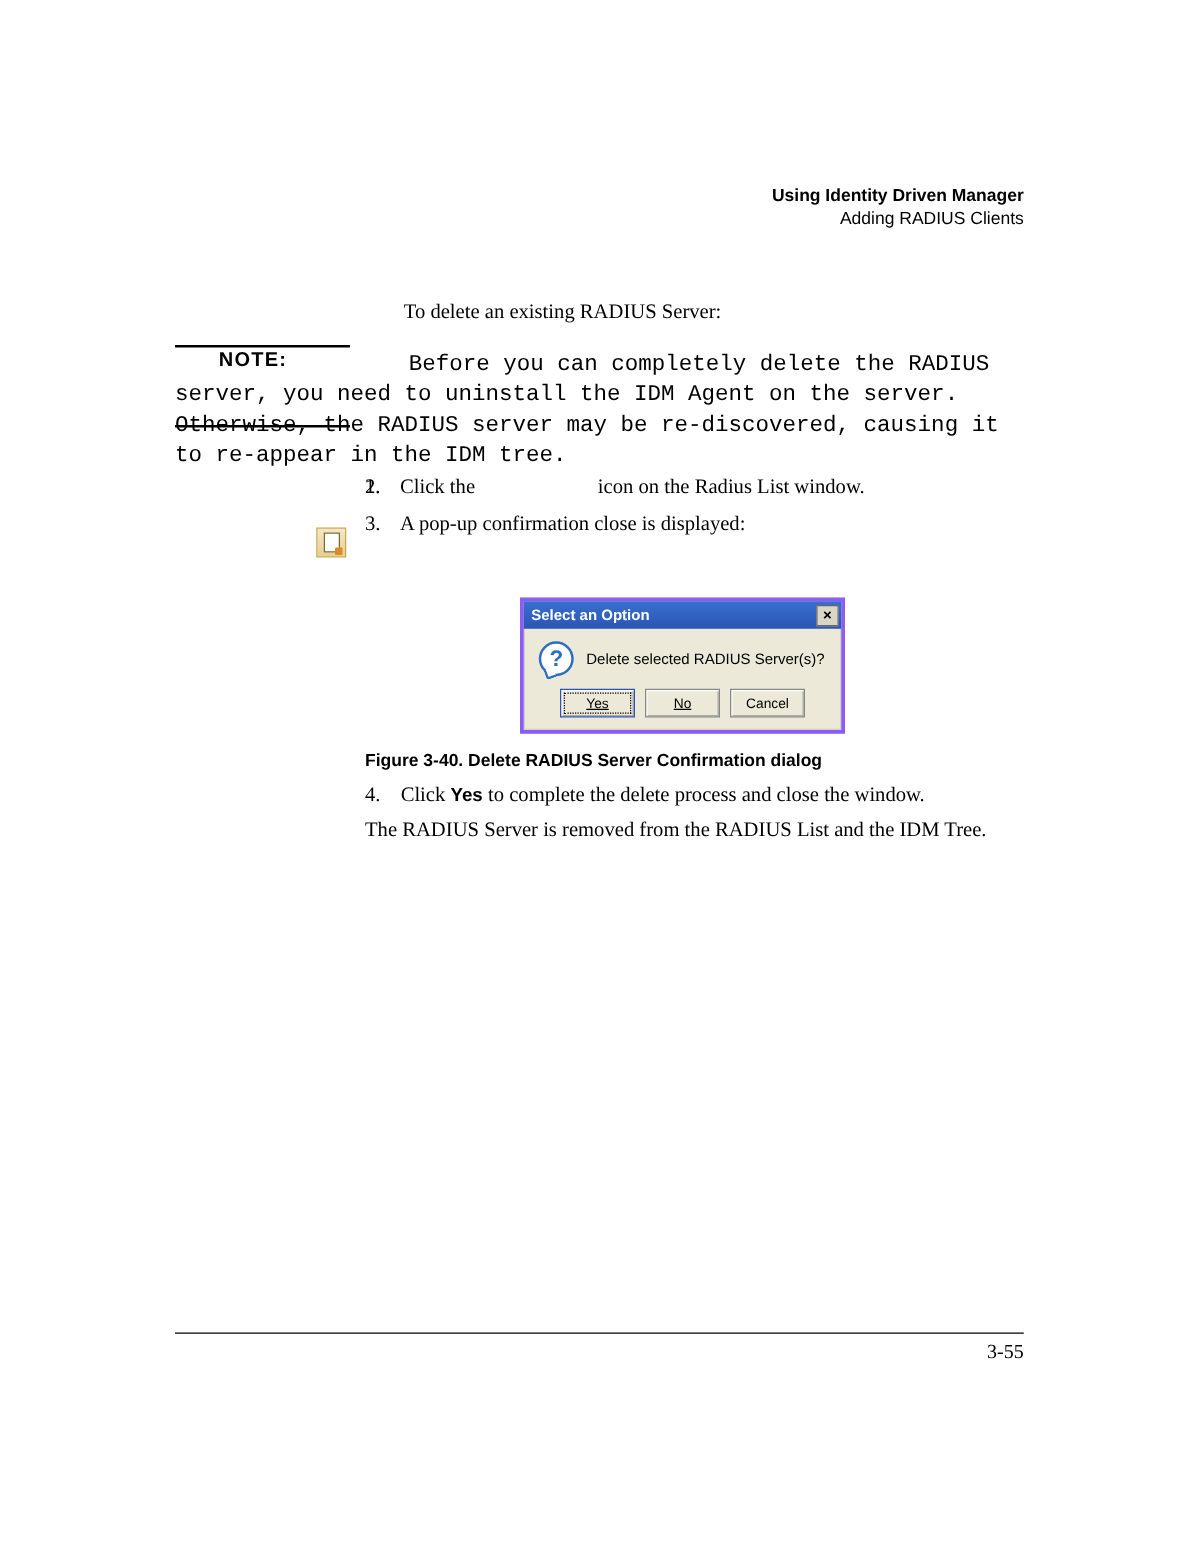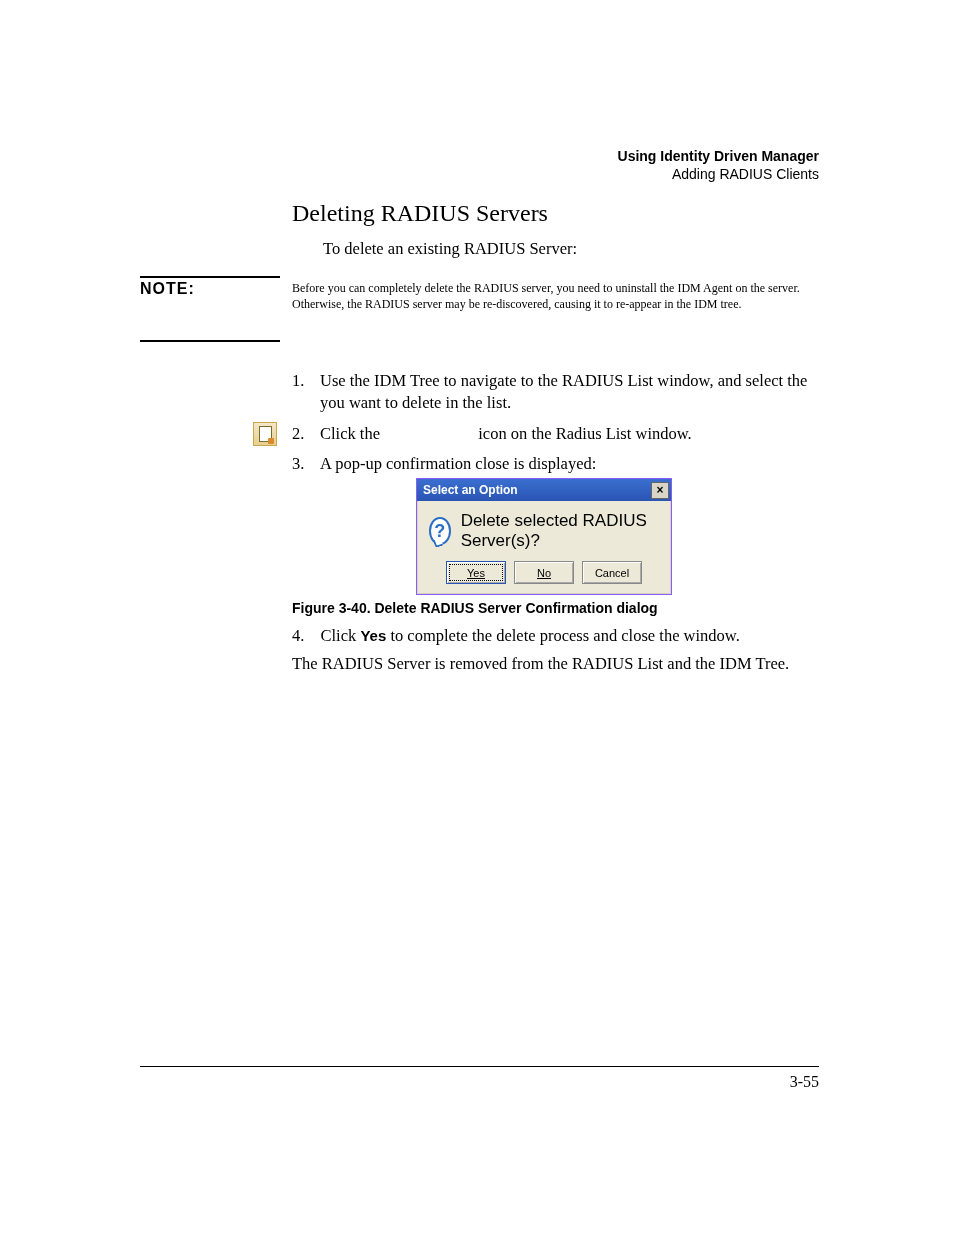--- a/index.html
+++ b/index.html
@@ -49,24 +49,26 @@
     left: 140px;
     right: 135px;
   }
   .note-label {
     font-family: Arial, Helvetica, sans-serif;
     font-weight: bold;
     font-size: 16px;
     letter-spacing: 1px;
     float: left;
     width: 152px;
+    margin-left: 35px;
   }
   .note-text {
-    font-size: 12px;
+    font-size: 18px;
     line-height: 1.35;
+    font-family: Liberation Mono, monospace;
   }
   .note-rule-top {
     position: absolute;
     top: 276px;
     left: 140px;
     width: 140px;
     border-top: 2px solid #000;
   }
   .note-rule-bottom {
     position: absolute;
@@ -123,21 +125,21 @@
     background:#d98a2b;
     border-radius:1px;
   }
   .dialog-figure {
     position: absolute;
     top: 478px;
     left: 416px;
     width: 254px;
     font-family: Tahoma, Arial, sans-serif;
     font-size: 12px;
-    border: 1px solid #8b5cf6;
+    border: 3px solid #8b5cf6;
     background: #ece9d8;
     box-shadow: 0 0 0 1px #d5d2c3 inset;
   }
   .dialog-titlebar {
     display: flex;
     align-items: center;
     justify-content: space-between;
     background: linear-gradient(#3a6fcf, #2a55b4);
     color: #fff;
     font-weight: bold;
@@ -186,21 +188,21 @@
     width: 6px;
     height: 6px;
     border-left: 2px solid #2a6fc4;
     border-bottom: 2px solid #2a6fc4;
     transform: rotate(-20deg);
     border-radius: 0 0 0 3px;
     background:#fff;
   }
   .dialog-msg {
     color: #000;
-    font-size: 17px;
+    font-size: 12px;
   }
   .dialog-buttons {
     display: flex;
     gap: 8px;
     justify-content: center;
     padding: 4px 0 10px 0;
   }
   .dbtn {
     width: 58px;
     height: 21px;
@@ -270,42 +272,40 @@
 </head>
 <body>
 
 <div class="page">
 
   <div class="header">
     <div class="bold">Using Identity Driven Manager</div>
     <div>Adding RADIUS Clients</div>
   </div>
 
-  <div class="section-title">Deleting RADIUS Servers</div>
 
   <div class="intro">To delete an existing RADIUS Server:</div>
 
   <div class="note-rule-top"></div>
   <div class="note-block">
     <div class="note-label">NOTE:</div>
     <div class="note-text">Before you can completely delete the RADIUS server, you need to uninstall the IDM Agent on the server. Otherwise, the RADIUS server may be re-discovered, causing it to re-appear in the IDM tree.</div>
   </div>
   <div class="note-rule-bottom"></div>
 
   <div class="toolbar-icon">
     <div class="doc">
         <div class="corner"></div>
       </div>
   </div>
 
   <div class="steps">
     <ol>
       <li>
         <span class="step-num">1.</span>
-        <span>Use the IDM Tree to navigate to the RADIUS List window, and select the you want to delete in the list.</span>
       </li>
       <li>
         <span class="step-num">2.</span>
         <span>Click the </span>
         <span style="display:inline-block;width:90px;"></span>
         <span> icon on the Radius List window.</span>
       </li>
       <li>
         <span class="step-num">3.</span>
         <span>A pop-up confirmation close is displayed:</span>

